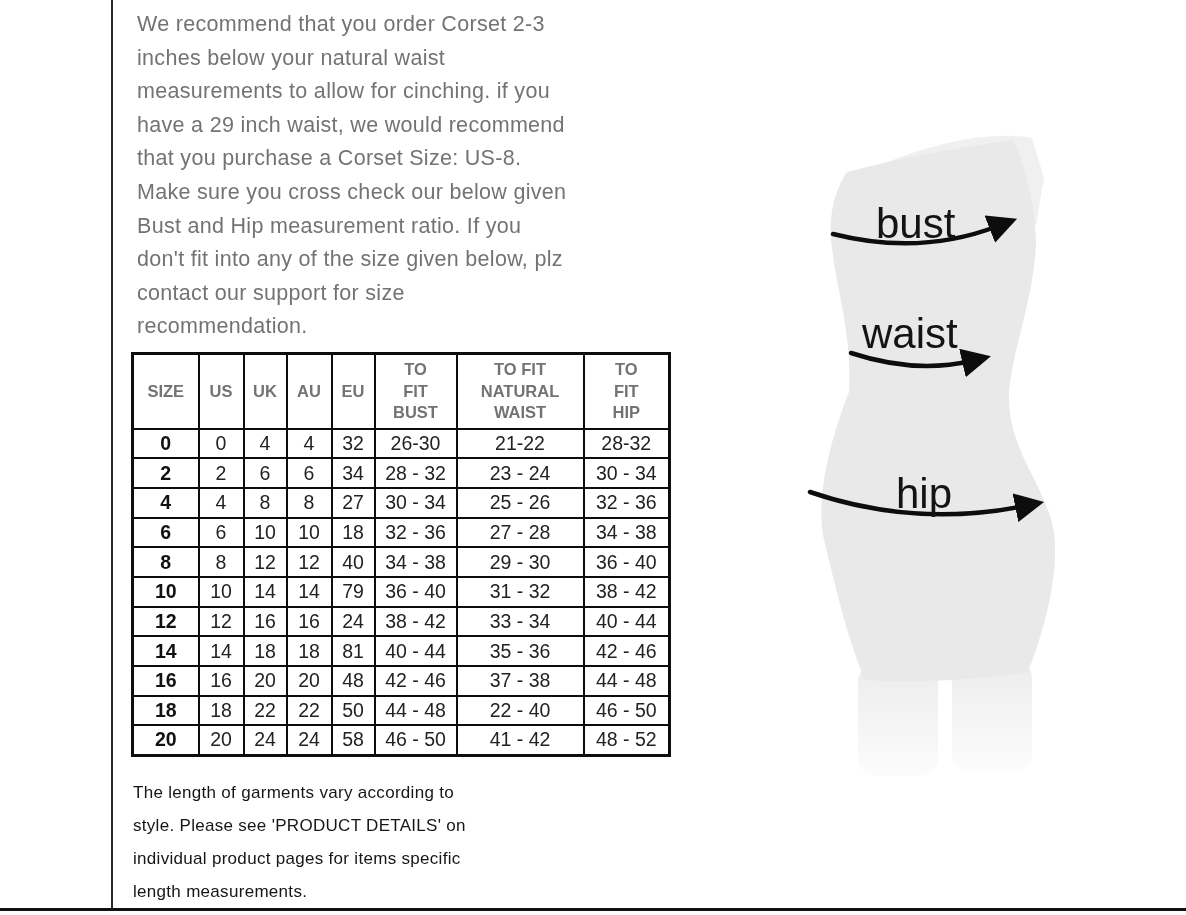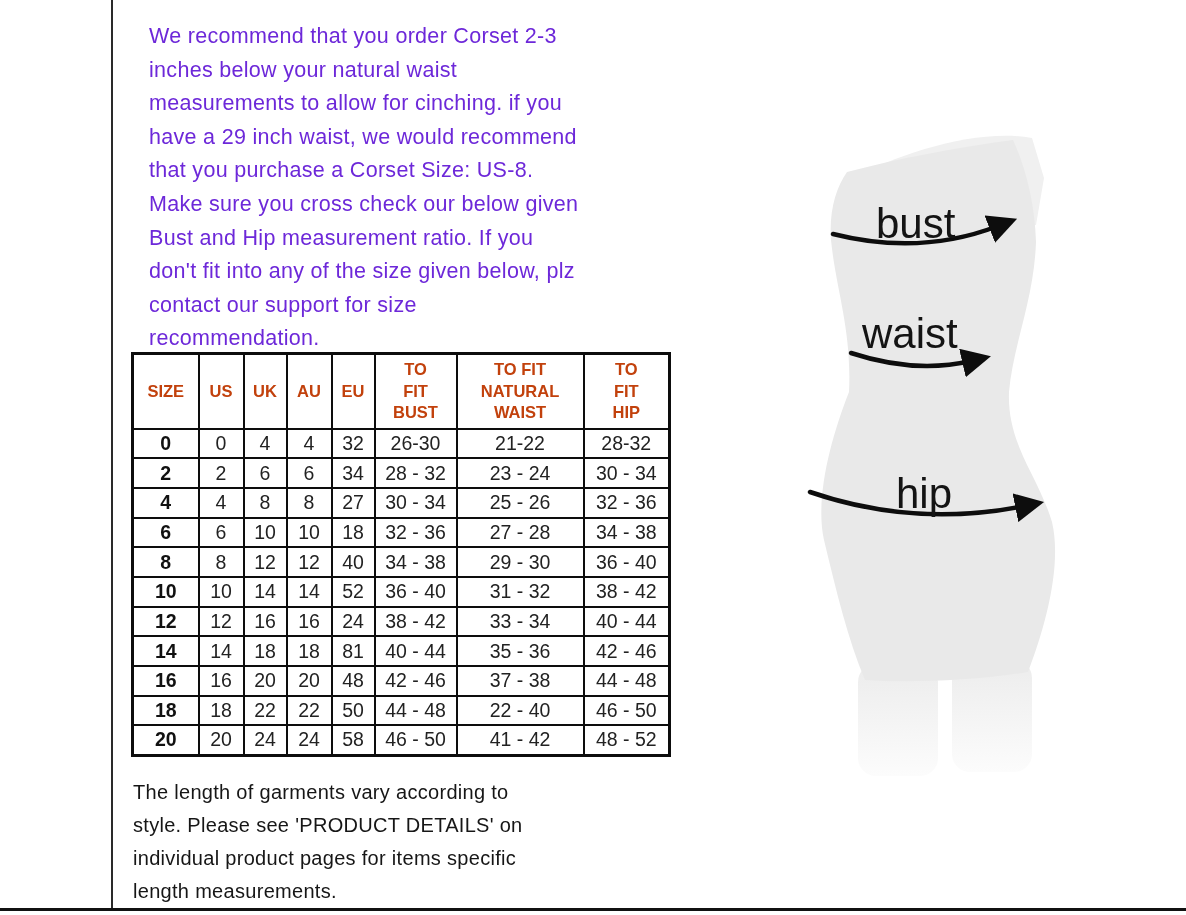--- a/index.html
+++ b/index.html
@@ -13,31 +13,31 @@
   }
   .left-rule {
     position: absolute; left: 111px; top: 0;
     width: 2px; height: 910px; background: #2a2a2a;
   }
   .bottom-rule {
     position: absolute; left: 0; top: 908px;
     width: 1186px; height: 3px; background: #111;
   }
   .intro {
-    position: absolute; left: 133px; top: 4px; margin: 16px;
+    position: absolute; left: 133px; top: 4px; margin: 4px;
     width: 560px;
     font-size: 21.5px; line-height: 33.6px;
     letter-spacing: 0.3px;
     white-space: pre-line;
-    color: #6d28d9;
+    color: #737373;
   }
   .footer-note {
     position: absolute; left: 133px; top: 776px; margin: 0;
     width: 560px;
-    font-size: 20px; line-height: 33px;
+    font-size: 17px; line-height: 33px;
     letter-spacing: 0.3px;
     white-space: pre-line;
     color: #161616;
   }
   table.size-table {
     position: absolute; left: 131px; top: 352px;
     width: 537px;
     border-collapse: collapse;
     table-layout: fixed;
     border: 3px solid #0d0d0d;
@@ -45,21 +45,21 @@
   .size-table th, .size-table td {
     border: 2px solid #0d0d0d;
     text-align: center;
     vertical-align: middle;
     padding: 0;
     overflow: hidden;
   }
   .size-table thead tr { height: 75px; }
   .size-table thead th {
     font-size: 16.5px; font-weight: bold; line-height: 1.3;
-    white-space: pre-line; color: #c2410c;
+    white-space: pre-line; color: #737373;
   }
   .size-table tbody tr { height: 29.7px; }
   .size-table tbody td {
     font-size: 19.5px; color: #222; font-weight: normal;
   }
   .size-table tbody td.size-col { font-weight: bold; color: #111; }
   .figure-wrap {
     position: absolute; left: 0; top: 0;
     width: 1186px; height: 915px;
     pointer-events: none;
@@ -167,21 +167,21 @@
           <td>40</td>
           <td>34 - 38</td>
           <td>29 - 30</td>
           <td>36 - 40</td>
         </tr>
         <tr>
           <td class="size-col">10</td>
           <td>10</td>
           <td>14</td>
           <td>14</td>
-          <td>52</td>
+          <td>79</td>
           <td>36 - 40</td>
           <td>31 - 32</td>
           <td>38 - 42</td>
         </tr>
         <tr>
           <td class="size-col">12</td>
           <td>12</td>
           <td>16</td>
           <td>16</td>
           <td>24</td>

